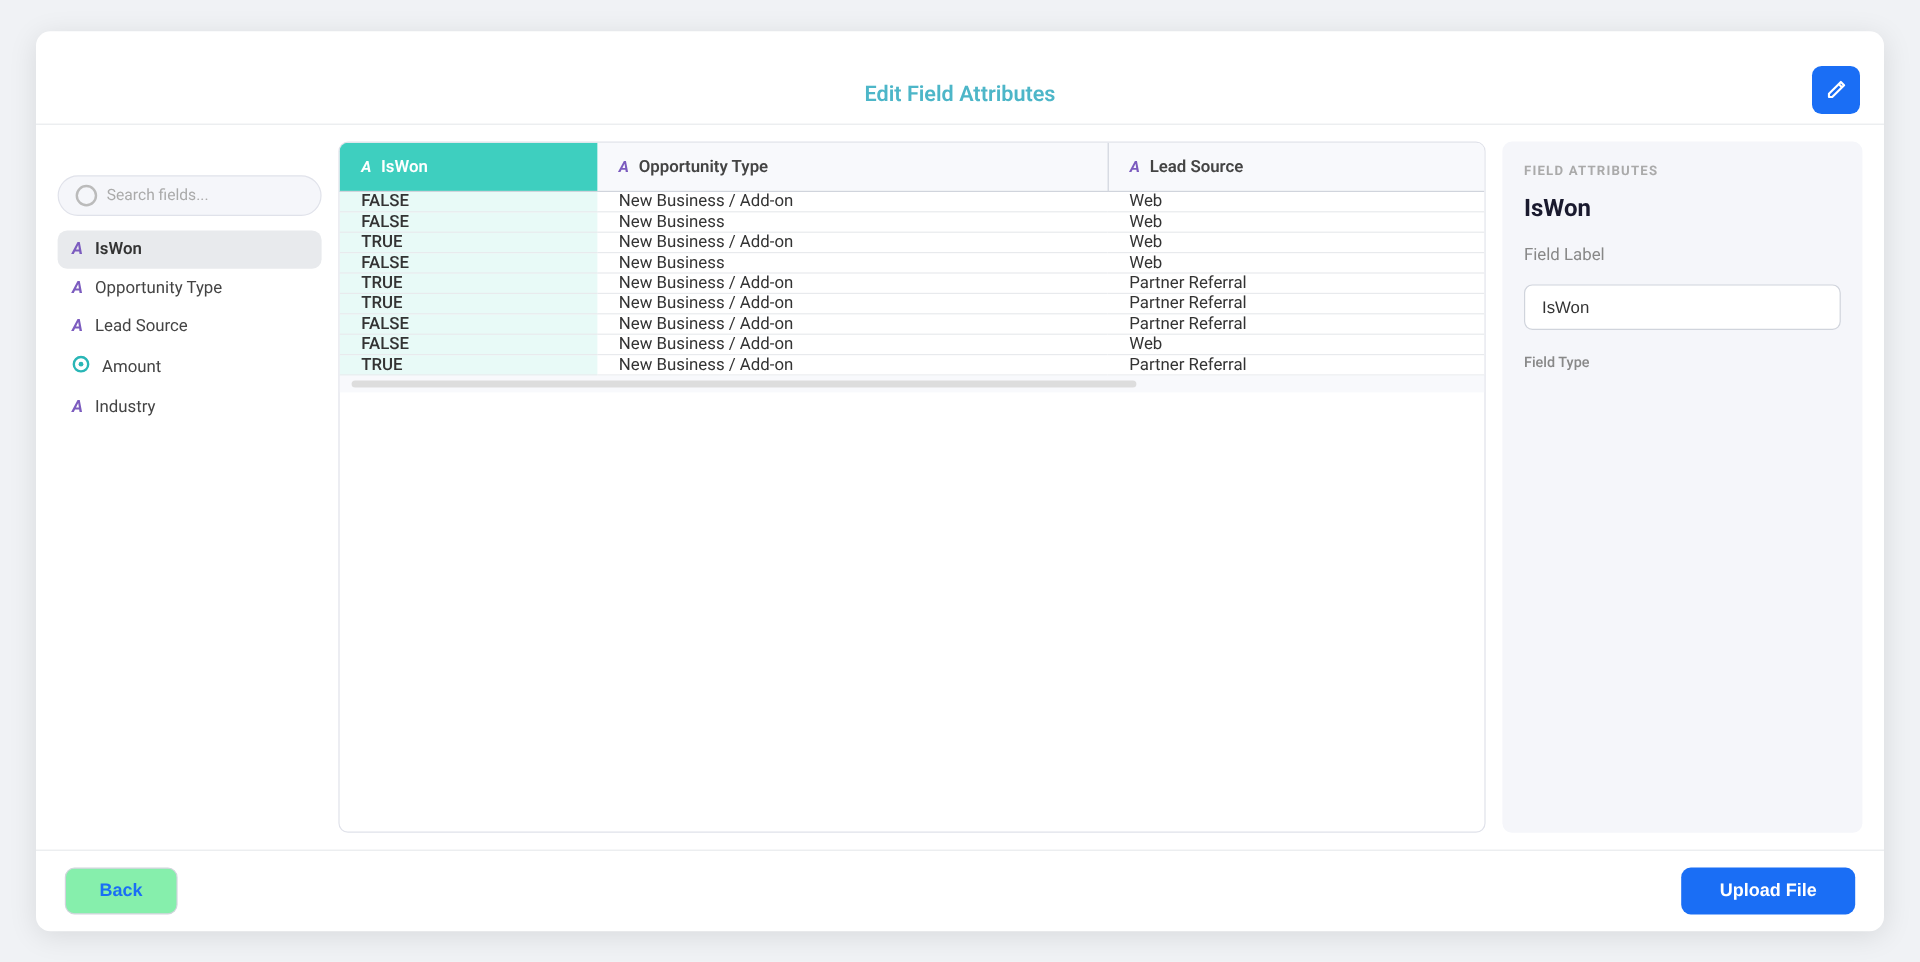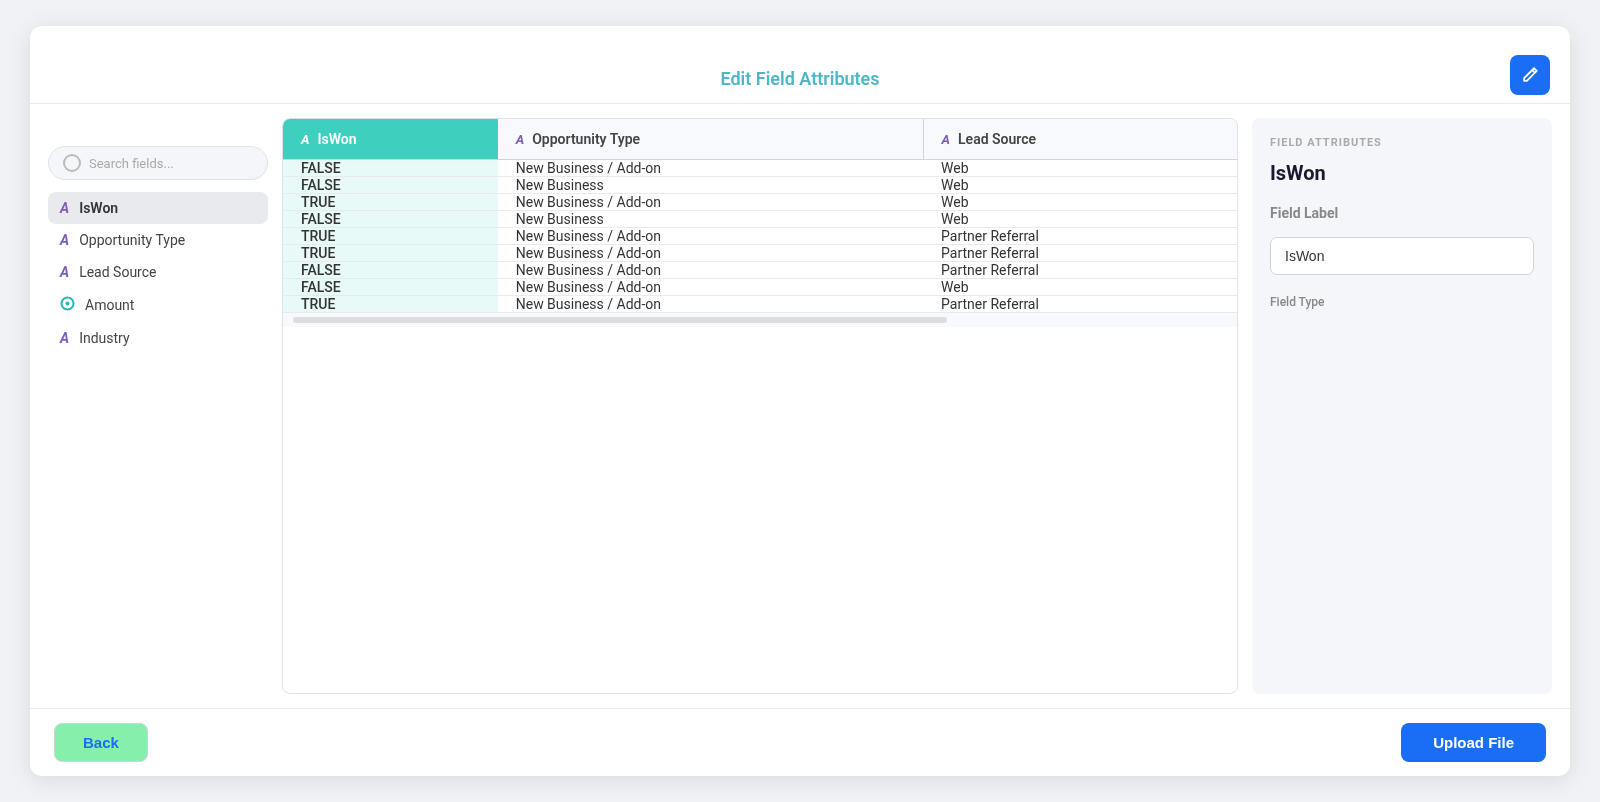--- a/index.html
+++ b/index.html
@@ -240,21 +240,21 @@
       margin-bottom: 2px;
     }
     .right-panel .field-title {
       font-size: 20px;
       font-weight: 700;
       color: #1a1a2e;
       margin-bottom: 10px;
     }
     .right-panel .label-title {
       font-size: 14px;
-      font-weight: 700;
+      font-weight: 400;
       color: #888;
       margin-bottom: 6px;
     }
     .right-panel .text-input {
       background: #fff;
       border: 1px solid #d0d4dc;
       border-radius: 7px;
       padding: 10px 14px;
       font-size: 14px;
       color: #333;

